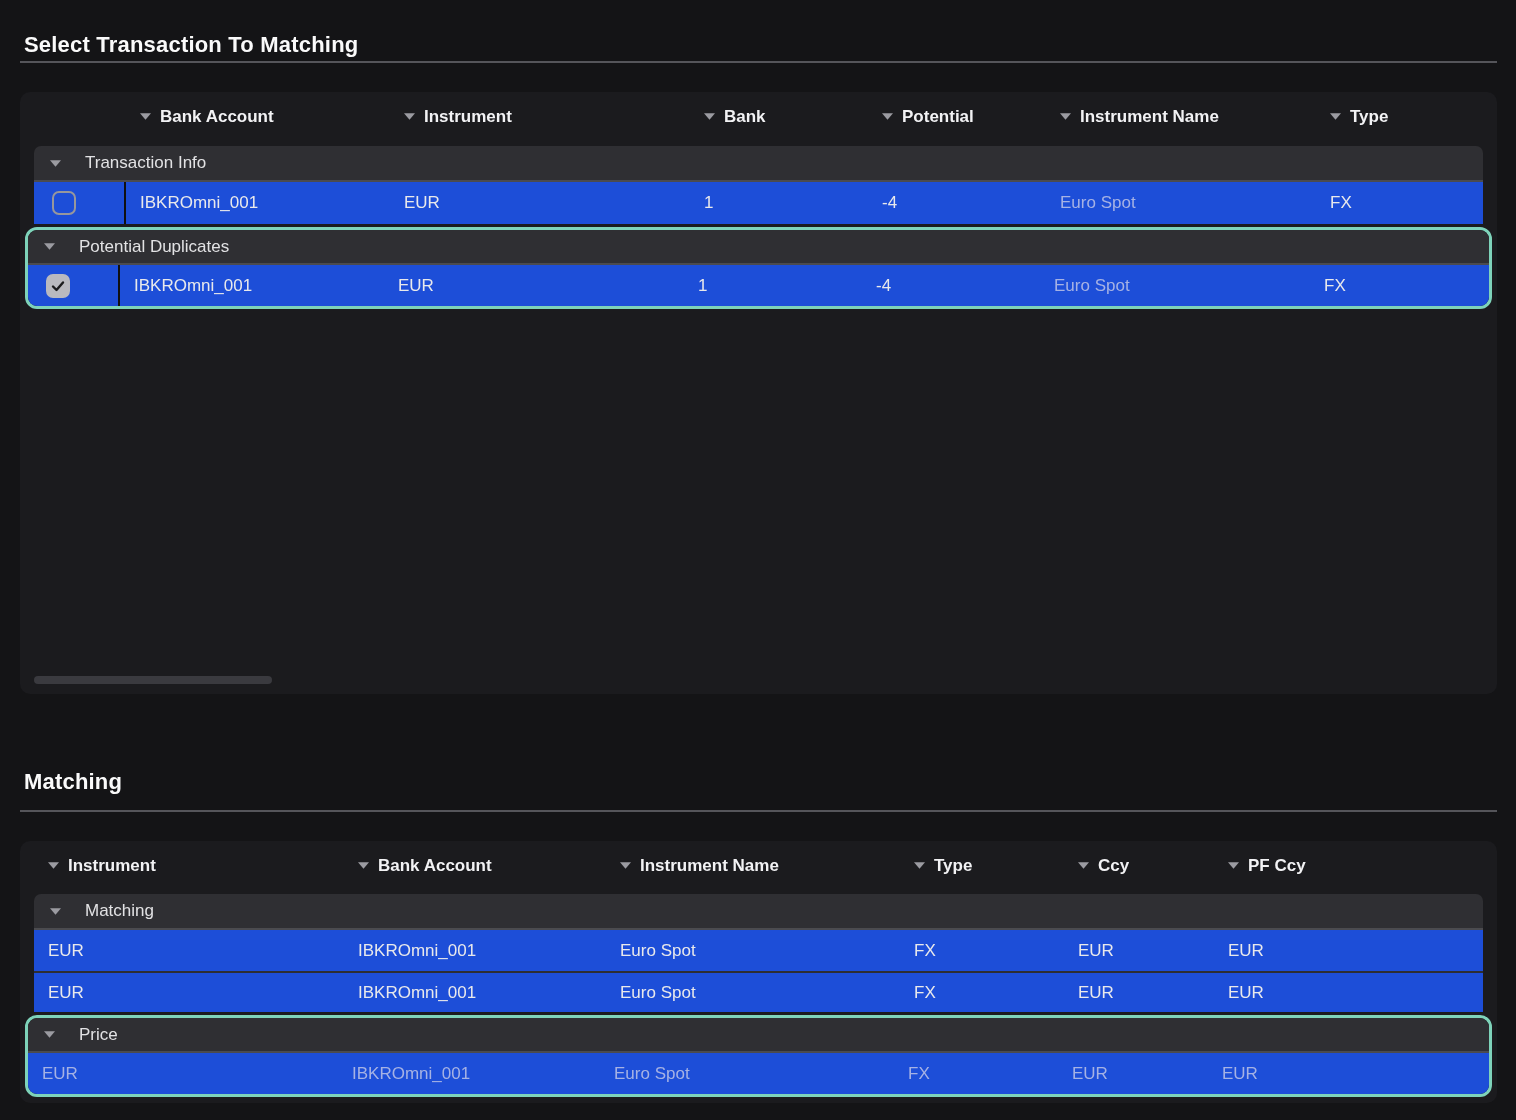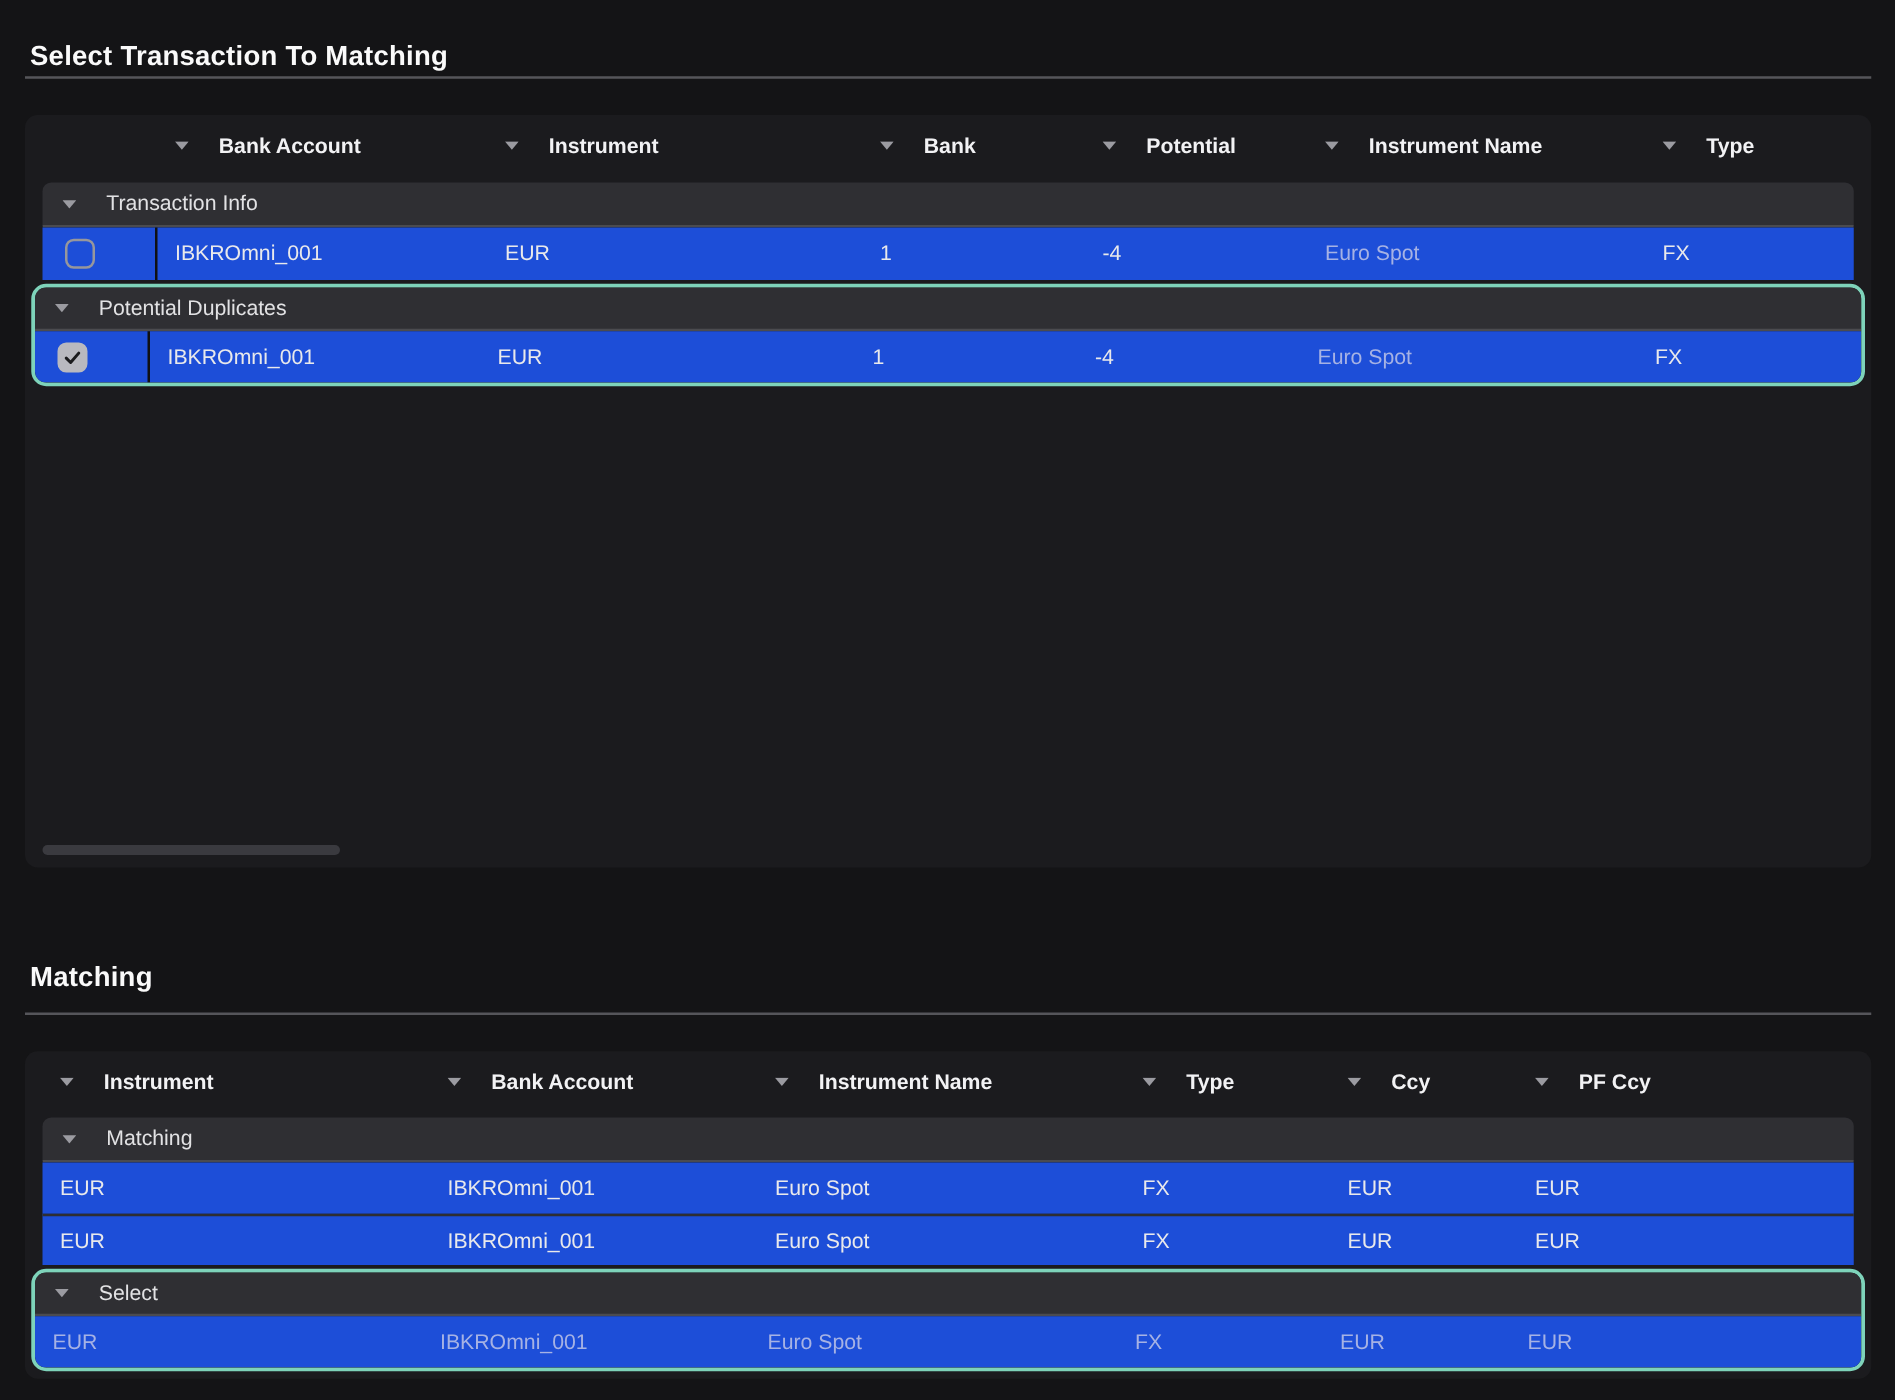--- a/index.html
+++ b/index.html
@@ -30,21 +30,21 @@
   #panel1 { top: 92px; height: 602px; }
   #panel2 { top: 841px; height: 262px; }
 
   .thead {
     display: grid; height: 49px; align-items: center;
     padding: 0 14px;
   }
   .g1 { grid-template-columns: 92px 264px 300px 178px 178px 270px 1fr; }
   .g2 { grid-template-columns: 310px 262px 294px 164px 150px 1fr; }
   .th {
-    display: flex; align-items: center; gap: 24px; padding-left: 14px;
+    display: flex; align-items: center; gap: 9px; padding-left: 14px;
     color: #f2f2f4; font-weight: 700; font-size: 17px; cursor: pointer;
   }
   .sort-icon, .caret-icon { display: inline-flex; flex: 0 0 auto; }
 
   .group { margin: 0 14px; }
   .mt5 { margin-top: 5px; }
   .mt4 { margin-top: 4px; }
   .group-bar {
     height: 36px; background: #2f2f33;
     border-radius: 7px 7px 0 0;
@@ -291,21 +291,21 @@
     </div>
   </div>
 
   <div class="hl">
     <div class="group-bar">
       <span class="caret-icon">
           <svg width="11" height="7" viewBox="0 0 10 6">
             <path d="M0 0 h10 L5 6 Z" fill="#9b9ba1"></path>
           </svg>
         </span>
-      <span>Select</span>
+      <span>Price</span>
     </div>
     <div class="trow g2 h41 result-row">
       <div class="cell">EUR</div>
       <div class="cell">IBKROmni_001</div>
       <div class="cell">Euro Spot</div>
       <div class="cell">FX</div>
       <div class="cell">EUR</div>
       <div class="cell">EUR</div>
     </div>
   </div>

